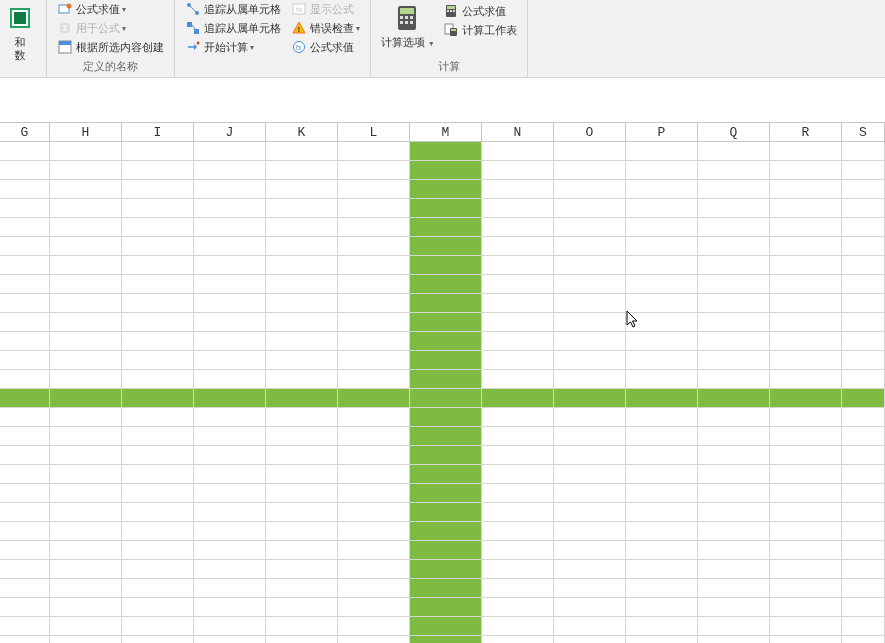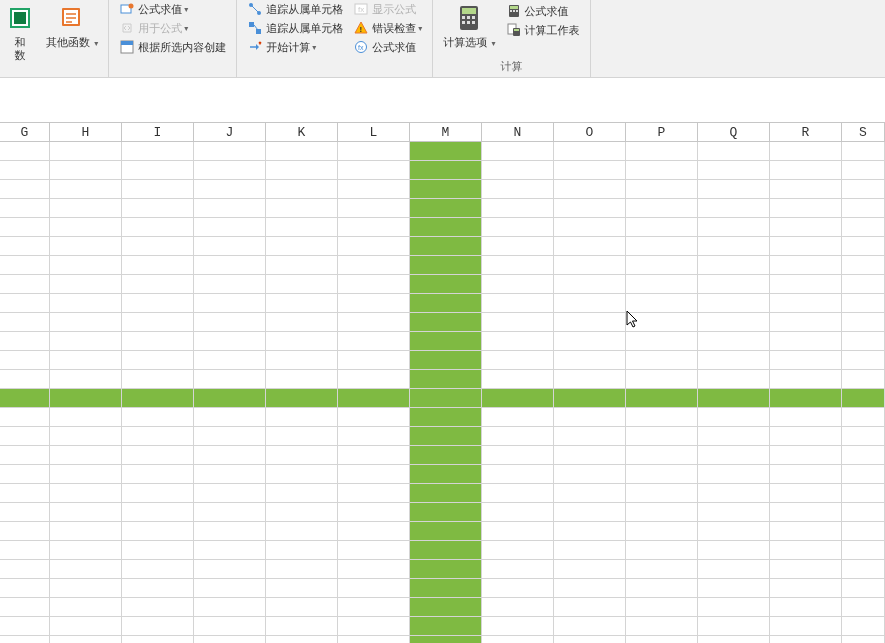--- a/index.html
+++ b/index.html
@@ -165,30 +165,20 @@
         <div class="big-icon">
           <svg width="24" height="24" viewBox="0 0 24 24">
               <rect x="2" y="2" width="20" height="20" fill="#21a366"></rect>
               <rect x="4" y="4" width="16" height="16" fill="#fff"></rect>
               <rect x="6" y="6" width="12" height="12" fill="#107c41"></rect>
             </svg>
         </div>
         <div class="big-btn-label">和
 数</div>
       </div>
-      <div class="big-btn">
-        <div class="big-icon">
-          <svg width="28" height="28" viewBox="0 0 28 28">
-              <rect x="4" y="4" width="18" height="18" fill="#e8762d" rx="1"></rect>
-              <rect x="6" y="6" width="14" height="14" fill="#fff"></rect>
-              <path d="M8 10h10M8 14h10M8 18h6" stroke="#e8762d" stroke-width="1.5"></path>
-            </svg>
-        </div>
-        <div class="big-btn-label"><span>其他函数</span><span class="dropdown-caret"> ▾</span></div>
-      </div>
     </div>
     <div class="ribbon-group-label">&nbsp;</div>
   </div>
 
   <div class="ribbon-group">
     <div class="ribbon-group-body">
       <div class="small-btn-col">
         <div class="small-btn">
           <span class="small-icon">
               <svg width="14" height="14" viewBox="0 0 14 14">
@@ -213,20 +203,21 @@
           <span class="small-icon">
               <svg width="14" height="14" viewBox="0 0 14 14">
                 <rect x="1" y="1" width="12" height="12" fill="#fff" stroke="#888"></rect>
                 <rect x="1" y="1" width="12" height="4" fill="#4a8fd8"></rect>
               </svg>
             </span>
           <span>根据所选内容创建</span>
         </div>
       </div>
     </div>
+    <div class="ribbon-group-label">定义的名称</div>
   </div>
 
   <div class="ribbon-group">
     <div class="ribbon-group-body">
       <div class="small-btn-col">
         <div class="small-btn">
           <span class="small-icon">
               <svg width="14" height="14" viewBox="0 0 14 14">
                 <circle cx="3" cy="3" r="2" fill="#4a8fd8"></circle>
                 <circle cx="11" cy="11" r="2" fill="#4a8fd8"></circle>

